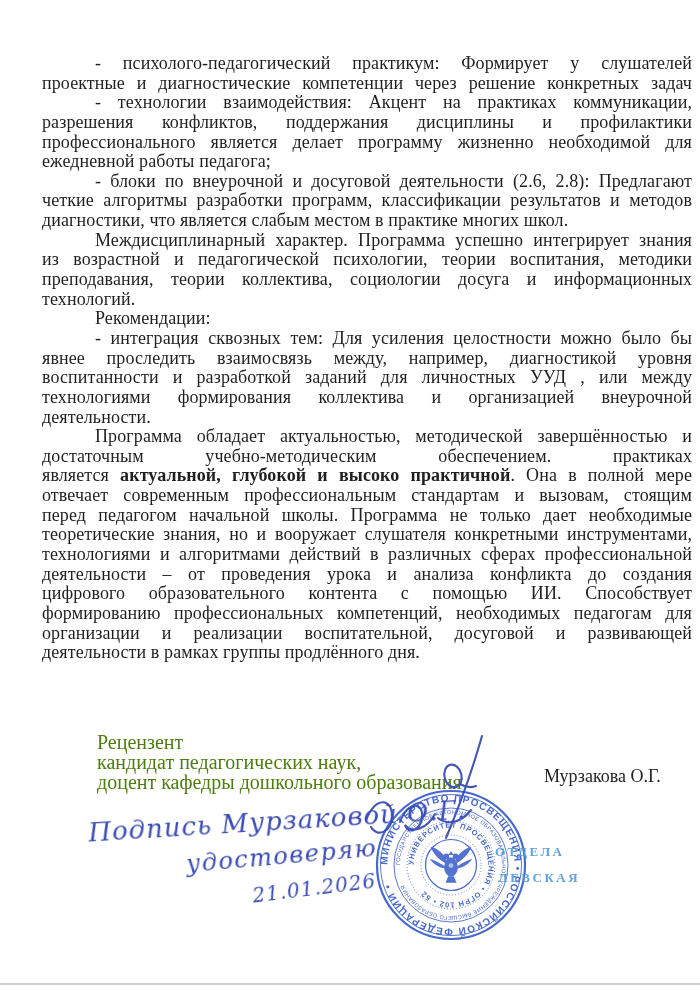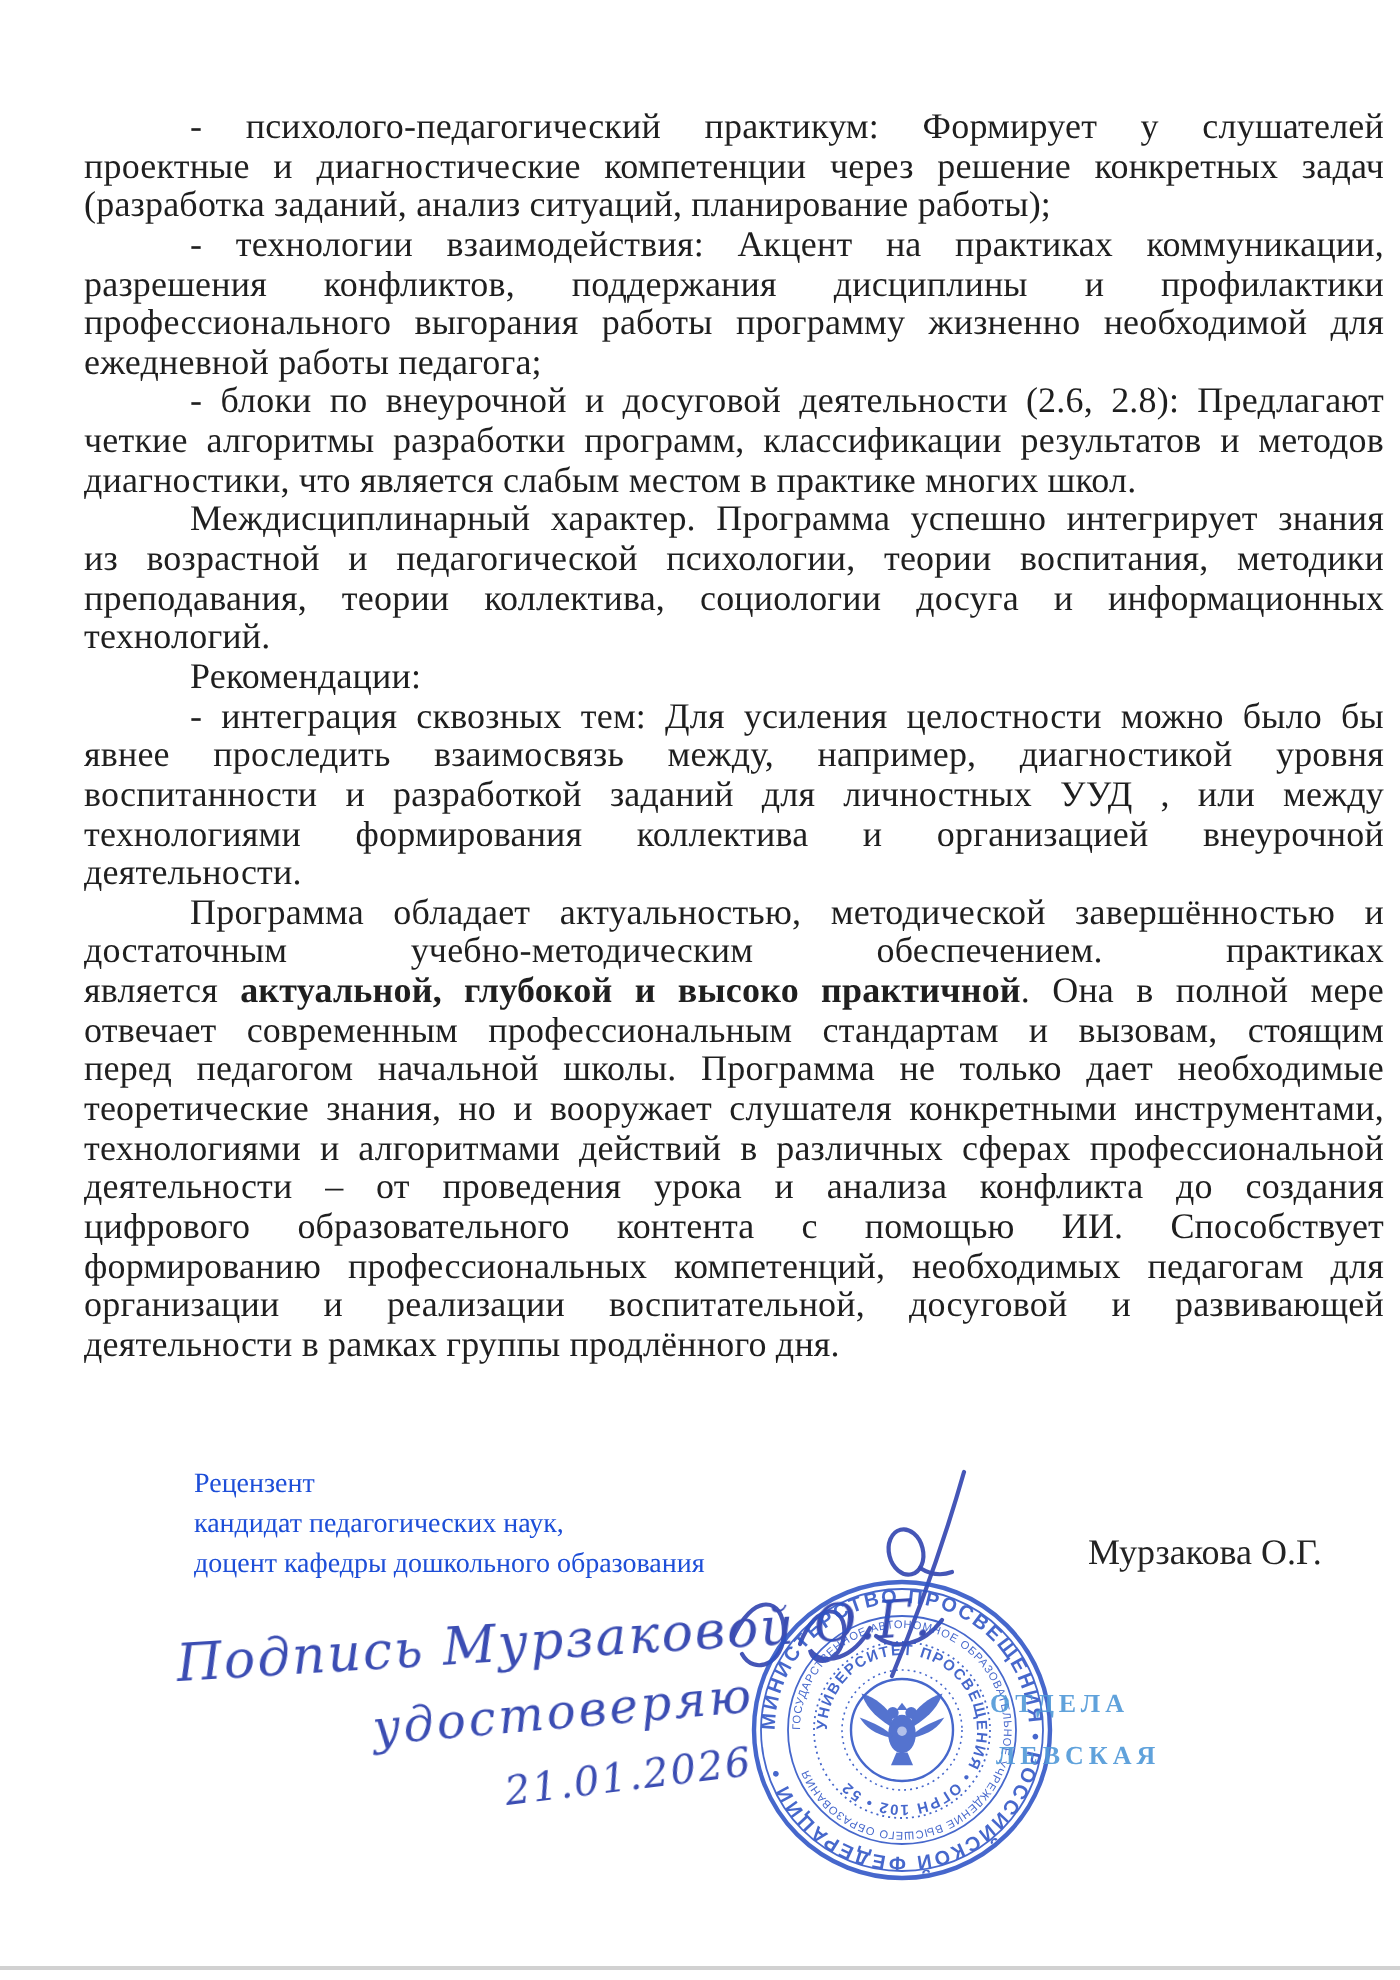--- a/index.html
+++ b/index.html
@@ -15,21 +15,21 @@
   
   .body-text{
     position:absolute; left:42px; top:54px; width:650px;
     font-size:18px; line-height:19.65px; letter-spacing:0.1px;
   }
   .line{ text-align:justify; text-align-last:justify; white-space:normal; height:19.65px; overflow:visible;}
   .line.end{ text-align-last:left; }
   .line.ind{ text-indent:53px; }
   .line .b{ font-weight:700; }
   
-  .reviewer{ position:absolute; left:97px; top:733px; font-size:14px; line-height:19.8px; color:#1d4ed8;}
+  .reviewer{ position:absolute; left:97px; top:733px; font-size:20px; line-height:19.8px; color:#4d7c0f;}
   .reviewer-name{ position:absolute; left:511px; top:766px; font-size:18px; color:#232323;margin-left:33px;}
   
   .hand{
     position:absolute; color:var(--hand-ink); font-family:"DejaVu Serif", serif;
     font-style:italic; filter:blur(0.25px); white-space:nowrap;
   }
   .hw1{ left:88px;  top:806px; font-size:26px; transform:rotate(-3.5deg); letter-spacing:1px;}
   .hw2{ left:186px; top:842px; font-size:24px; transform:rotate(-5deg); letter-spacing:1.5px;}
   .hw3{ left:252px; top:876px; font-size:20px; transform:rotate(-7deg); letter-spacing:1px;}
   
@@ -47,24 +47,23 @@
   .scan-edge{ position:absolute; left:0; top:983px; width:100%; height:2px; background:var(--scan-edge); opacity:0.85;}
 </style>
 </head>
 <body>
 
 <div class="page">
 
   <div class="body-text">
       <div class="line ind"><span>- психолого-педагогический практикум: Формирует у слушателей</span></div>
       <div class="line"><span>проектные и диагностические компетенции через решение конкретных задач</span></div>
-      <div class="line end"><span>(разработка заданий, анализ ситуаций, планирование работы);</span></div>
       <div class="line ind"><span>- технологии взаимодействия: Акцент на практиках коммуникации,</span></div>
       <div class="line"><span>разрешения конфликтов, поддержания дисциплины и профилактики</span></div>
-      <div class="line"><span>профессионального выгорания работы программу жизненно необходимой для</span></div>
+      <div class="line"><span>профессионального является делает программу жизненно необходимой для</span></div>
       <div class="line end"><span>ежедневной работы педагога;</span></div>
       <div class="line ind"><span>- блоки по внеурочной и досуговой деятельности (2.6, 2.8): Предлагают</span></div>
       <div class="line"><span>четкие алгоритмы разработки программ, классификации результатов и методов</span></div>
       <div class="line end"><span>диагностики, что является слабым местом в практике многих школ.</span></div>
       <div class="line ind"><span>Междисциплинарный характер. Программа успешно интегрирует знания</span></div>
       <div class="line"><span>из возрастной и педагогической психологии, теории воспитания, методики</span></div>
       <div class="line"><span>преподавания, теории коллектива, социологии досуга и информационных</span></div>
       <div class="line end"><span>технологий.</span></div>
       <div class="line ind end"><span>Рекомендации:</span></div>
       <div class="line ind"><span>- интеграция сквозных тем: Для усиления целостности можно было бы</span></div>

